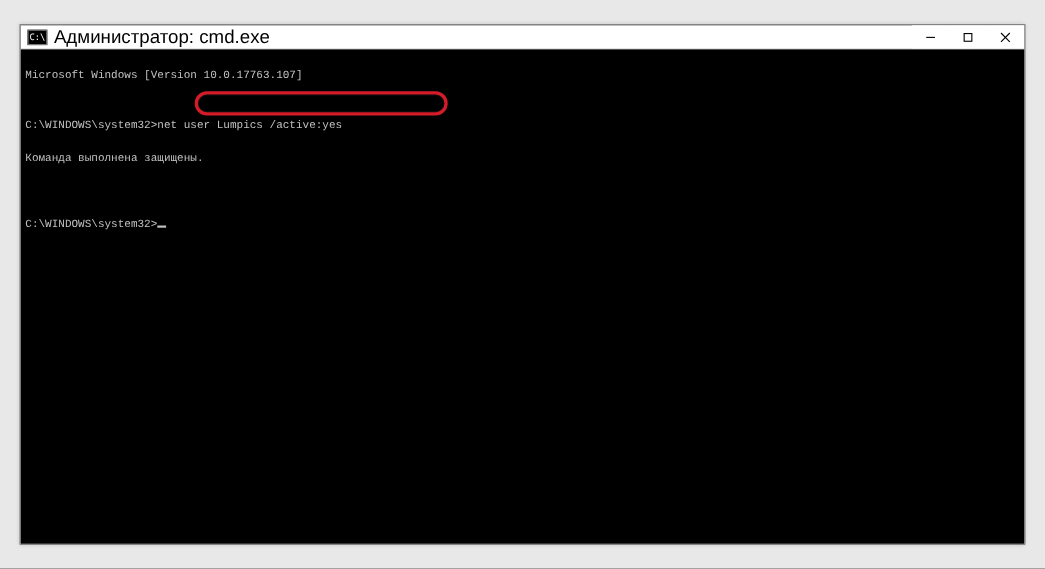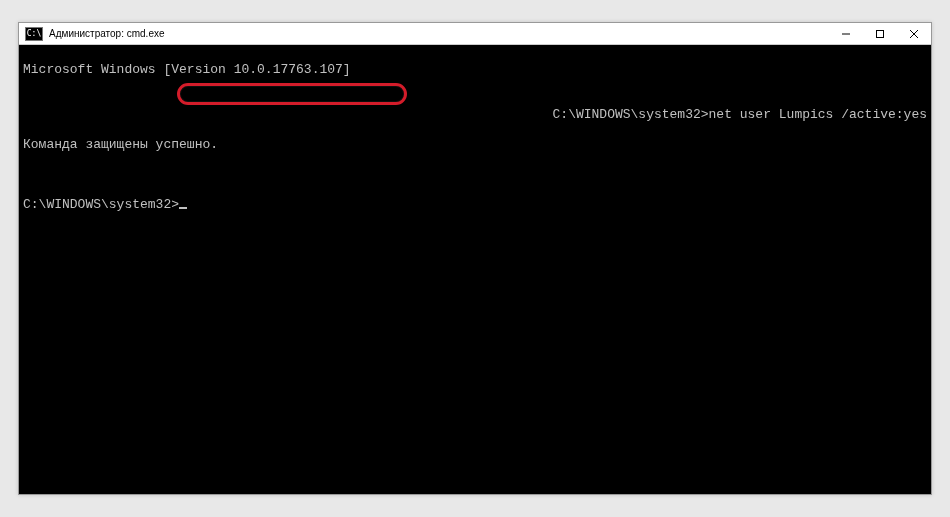--- a/index.html
+++ b/index.html
@@ -35,21 +35,21 @@
     background: #000;
     color: #fff;
     font-size: 8px;
     font-family: Consolas, monospace;
     display: flex;
     align-items: center;
     justify-content: center;
     border: 1px solid #777;
   }
   .titlebar .title {
-    font-size: 10px;
+    font-size: 17px;
     color: #000;
     flex: 1;
     white-space: nowrap;
   }
   .win-controls {
     display: flex;
     height: 100%;
   }
   .win-btn {
     width: 34px;
@@ -61,29 +61,29 @@
     color: #000;
     background: #fff;
   }
   .win-btn svg { width: 10px; height: 10px; }
 
   .console {
     flex: 1;
     background: #000;
     color: #c0c0c0;
     font-family: Consolas, "Courier New", monospace;
-    font-size: 13px;
+    font-size: 10px;
     line-height: 15px;
     padding: 2px 4px;
     white-space: pre;
     overflow: hidden;
     position: relative;
   }
   .line { white-space: pre; }
-  .prompt-line { position: relative; text-align: right; }
+  .prompt-line { position: relative; }
   .highlight-ring {
     position: absolute;
     border: 3px solid #d31c2a;
     border-radius: 14px;
     pointer-events: none;
     left: 158px;
     top: 38px;
     width: 230px;
     height: 22px;
     box-shadow: 0 0 0 1px rgba(255,255,255,0.05) inset;
@@ -122,20 +122,20 @@
             <line x1="9" y1="1" x2="1" y2="9" stroke="currentColor" stroke-width="1"></line>
           </svg>
       </div>
     </div>
   </div>
 
   <div class="console">
 <div class="line">Microsoft Windows [Version 10.0.17763.107]</div>
 <div class="line"></div>
 <div class="line prompt-line"><span>C:\WINDOWS\system32&gt;</span><span>net user Lumpics /active:yes</span></div>
-<div class="line">Команда защищены успешно.</div>
+<div class="line">Команда выполнена защищены.</div>
 <div class="line"></div>
 <div class="line"></div>
 <div class="line"><span>C:\WINDOWS\system32&gt;</span><span class="cursor"></span></div>
     <div class="highlight-ring"></div>
   </div>
 
 </div>
 
 </body></html>

